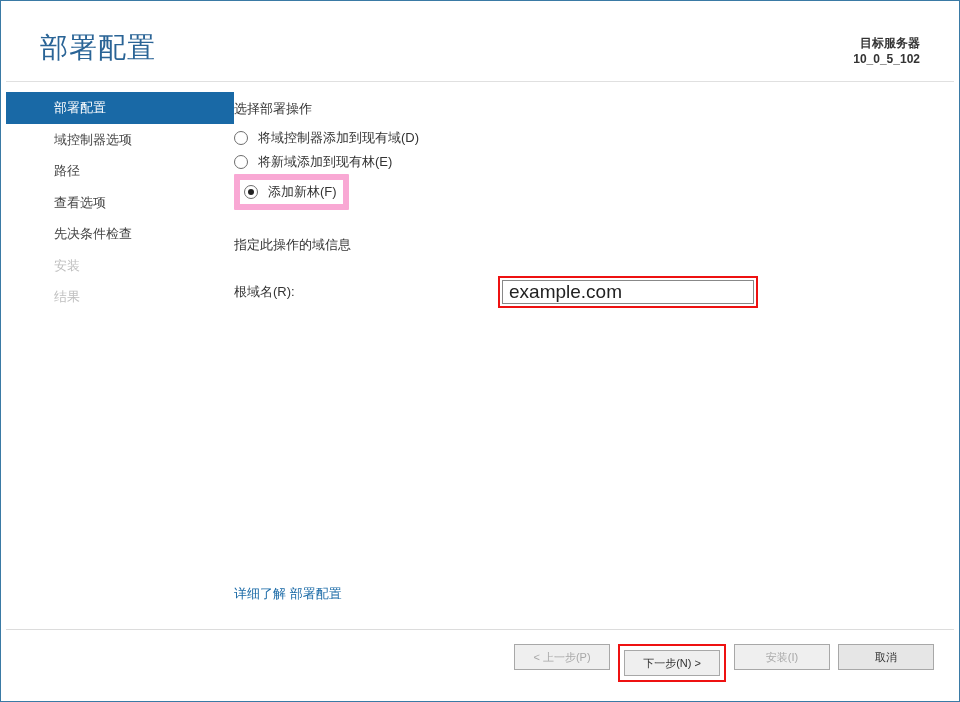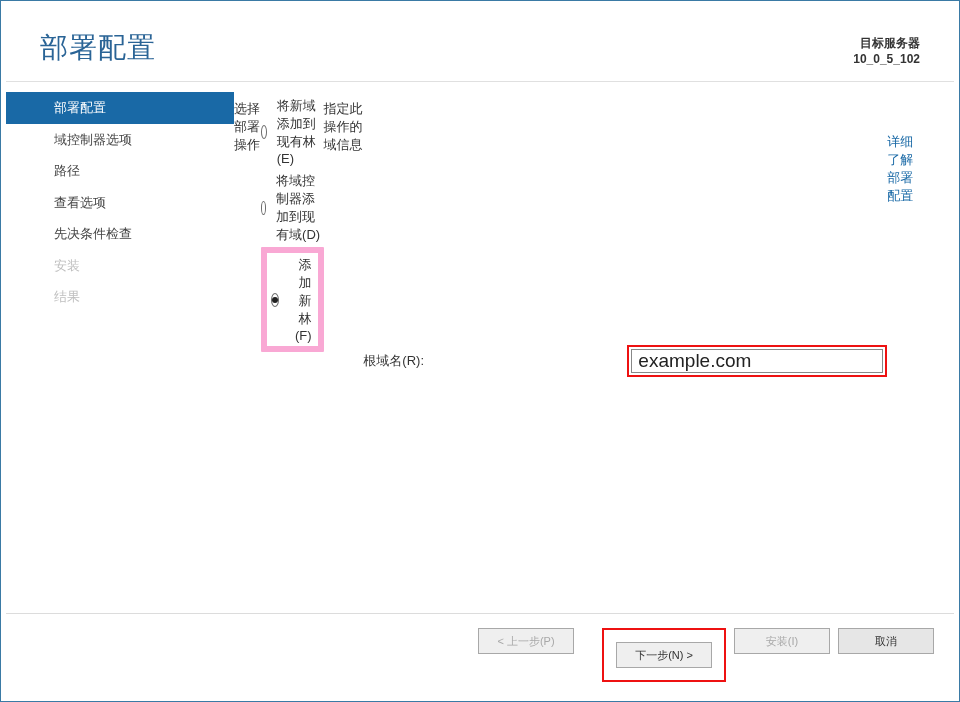--- a/index.html
+++ b/index.html
@@ -46,21 +46,21 @@
   .domain-input-wrap { border:2px solid #e11; padding:2px; display:inline-block; }
 
   .spacer { flex:1; }
   .more-link { color:#1969a6; padding:4px 0 26px 0;margin-top:35px; }
   .more-link span { display:inline; }
 
   
   .button-bar { border-top:1px solid #dcdcdc; padding:14px 20px; display:flex; justify-content:flex-end; gap:8px; }
   .btn { min-width:96px; height:26px; border:1px solid #a8a8a8; background:#efefef; color:#333; font-family:inherit; font-size:11px; line-height:22px; text-align:center; padding:0 10px; cursor:pointer; }
   .btn.disabled { color:#a8a8a8; cursor:default; }
-  .btn-highlight-wrap { border:2px solid #e11; display:inline-block; padding:12px;margin-left:20px; }
+  .btn-highlight-wrap { border:2px solid #e11; display:inline-block; padding:4px; }
   .btn.cancel { background:#e6e6e6; }
 </style>
 </head>
 <body>
 
 <div class="window">
 
 
   <div class="client">
 
@@ -77,31 +77,31 @@
       <div class="sidebar">
         <div class="side-item active">部署配置</div>
         <div class="side-item">域控制器选项</div>
         <div class="side-item">路径</div>
         <div class="side-item">查看选项</div>
         <div class="side-item">先决条件检查</div>
         <div class="side-item disabled">安装</div>
         <div class="side-item disabled">结果</div>
       </div>
 
-      <div class="main" style="display:flex;flex-direction:row;">
+      <div class="main" style="display:flex;flex-direction:column;">
         <div class="section-label">选择部署操作</div>
 
         <div class="radio-list">
           <div class="radio-row">
             <span class="radio-outer"></span>
-            <span>将新域添加到现有林(E)</span>
+            <span>将域控制器添加到现有域(D)</span>
           </div>
           <div class="radio-row">
             <span class="radio-outer"></span>
-            <span>将域控制器添加到现有域(D)</span>
+            <span>将新域添加到现有林(E)</span>
           </div>
           <div>
             <div class="radio-row highlight">
               <span class="radio-outer checked"></span>
               <span>添加新林(F)</span>
             </div>
           </div>
         </div>
 
         <div class="section-label">指定此操作的域信息</div>

